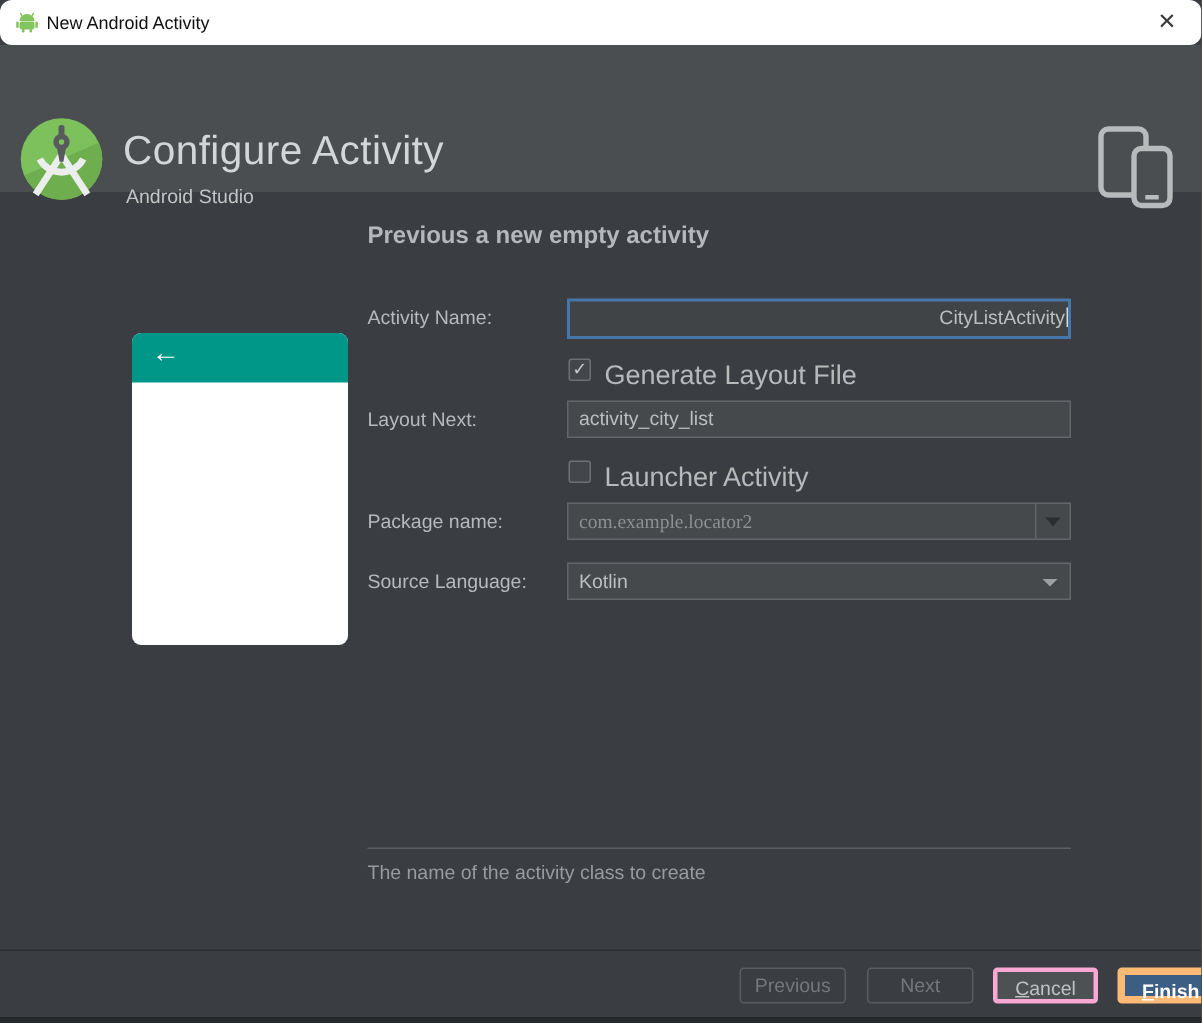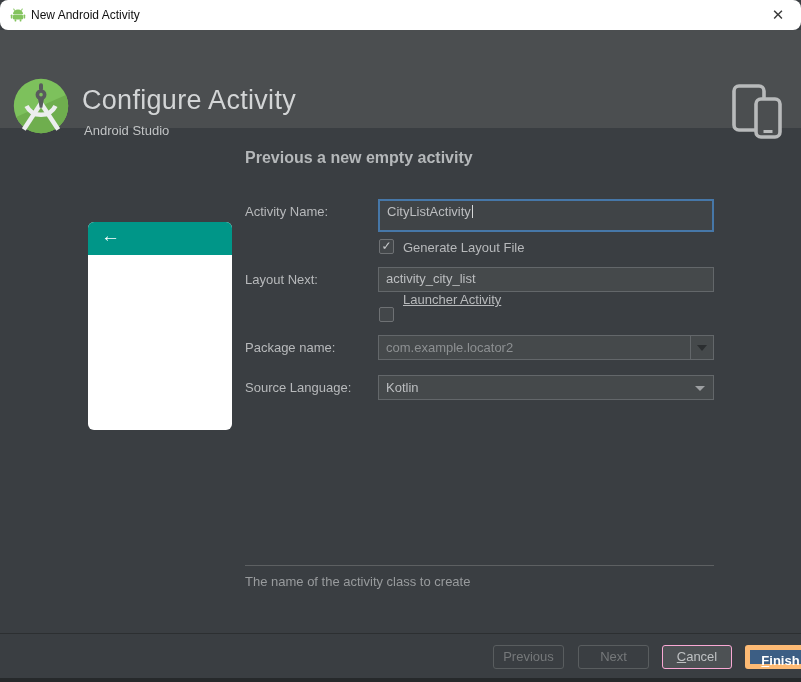--- a/index.html
+++ b/index.html
@@ -22,35 +22,35 @@
   
   .heading { position:absolute; left:245px; top:149px; font-size:16px; font-weight:bold; color:#b5b8ba; }
   .preview { position:absolute; left:88px; top:222px; width:144px; height:208px; border-radius:6px; background:#ffffff; overflow:hidden; }
   .preview-appbar { width:100%; height:33px; background:#009688; }
   .preview-back { position:absolute; left:13px; top:3px; color:#ffffff; font-size:19px; }
   .form-label { position:absolute; font-size:13px; color:#b7b9bb; }
   .text-input {
     position:absolute; left:378px; width:336px; height:25px; background:#45494b;
     border:1px solid #63676a; color:#bcbec0; font-size:13px; line-height:22px; padding-left:7px;
   }
-  .text-input.focused { height:33px; border:2px solid #4677a8; background:#404447; }
+  .text-input.focused { height:27px; border:2px solid #4677a8; background:#404447;text-align:right; }
   .caret { display:inline-block; width:1px; height:13px; background:#d6d8d9; vertical-align:-2px; margin-left:1px; }
   .checkbox { position:absolute; left:379px; width:15px; height:15px; background:#43474a; border:1px solid #6e7174; border-radius:2px; text-align:center; line-height:13px; font-size:12px; color:#c7c9cb; }
-  .checkbox-label { position:absolute; left:403px; font-size:13px; color:#b7b9bb; }
+  .checkbox-label { position:absolute; left:403px; font-size:18px; color:#b7b9bb; }
   .combo { position:absolute; left:378px; width:336px; height:25px; background:#45494b; border:1px solid #63676a; font-size:13px; line-height:23px; padding-left:7px; }
   .combo .arrow-cell { position:absolute; right:0; top:0; width:23px; height:23px; border-left:1px solid #63676a; }
   .tri-dark { position:absolute; right:6px; top:9px; width:0; height:0; border-left:5px solid transparent; border-right:5px solid transparent; border-top:6px solid #2b2e30; }
   .tri-gray { position:absolute; right:8px; top:10px; width:0; height:0; border-left:5px solid transparent; border-right:5px solid transparent; border-top:5px solid #9da0a2; }
   .hint-divider { position:absolute; left:245px; top:565px; width:469px; height:1px; background:#5d6062; }
   .hint-text { position:absolute; left:245px; top:574px; font-size:13px; color:#989b9d; }
   
   .footer-divider { position:absolute; left:0; top:633px; width:801px; height:1px; background:#2c2f31; }
   .btn { position:absolute; top:645px; height:24px; border-radius:3px; font-size:13px; text-align:center; line-height:22px; font-family:"Liberation Sans",sans-serif;margin-left:32px; }
   .btn.disabled { background:transparent; border:1px solid #595d5f; color:#75787a; }
-  .btn-cancel { left:630px; width:70px; background:#4d5154; border:1px solid #f9a8d4; color:#bfc1c3; }
+  .btn-cancel { left:630px; width:70px; background:#4d5154; border:3px solid #f9a8d4; color:#bfc1c3; }
   .btn-finish { left:713px; width:71px; background:#3c5e84; border:5px solid #fdba74; color:#ffffff; font-weight:bold; }
   .btn-prev { left:461px; width:71px; }
   .btn-next { left:546px; width:71px; }
   .mn { text-decoration:underline; }
   .bottom-strip { position:absolute; left:0; top:678px; width:801px; height:4px; background:#26292b; }
 </style>
 </head>
 <body>
 
 <div class="window">
@@ -109,24 +109,24 @@
   <div class="form-label" style="left:245px; top:204px;">Activity Name:</div>
   <div class="text-input focused" style="top:199px;"><span>CityListActivity</span><span class="caret"></span></div>
 
   <div class="checkbox" style="top:239px;"><span>✓</span></div>
   <div class="checkbox-label" style="top:240px;">Generate Layout File</div>
 
   <div class="form-label" style="left:245px; top:272px;">Layout Next:</div>
   <div class="text-input" style="top:267px;"><span>activity_city_list</span></div>
 
   <div class="checkbox" style="top:307px;"></div>
-  <div class="checkbox-label" style="top:292px;text-decoration:underline;">Launcher Activity</div>
+  <div class="checkbox-label" style="top:308px;">Launcher Activity</div>
 
   <div class="form-label" style="left:245px; top:340px;">Package name:</div>
-  <div class="combo" style="top:335px; color:#8d9092;">
+  <div class="combo" style="top:335px; color:#8d9092;font-family:Liberation Serif, serif;">
     <span>com.example.locator2</span>
     <span class="arrow-cell">
         <span class="tri-dark"></span>
       </span>
   </div>
 
   <div class="form-label" style="left:245px; top:380px;">Source Language:</div>
   <div class="combo" style="top:375px; color:#bcbec0;">
     <span>Kotlin</span>
     <span class="tri-gray"></span>

